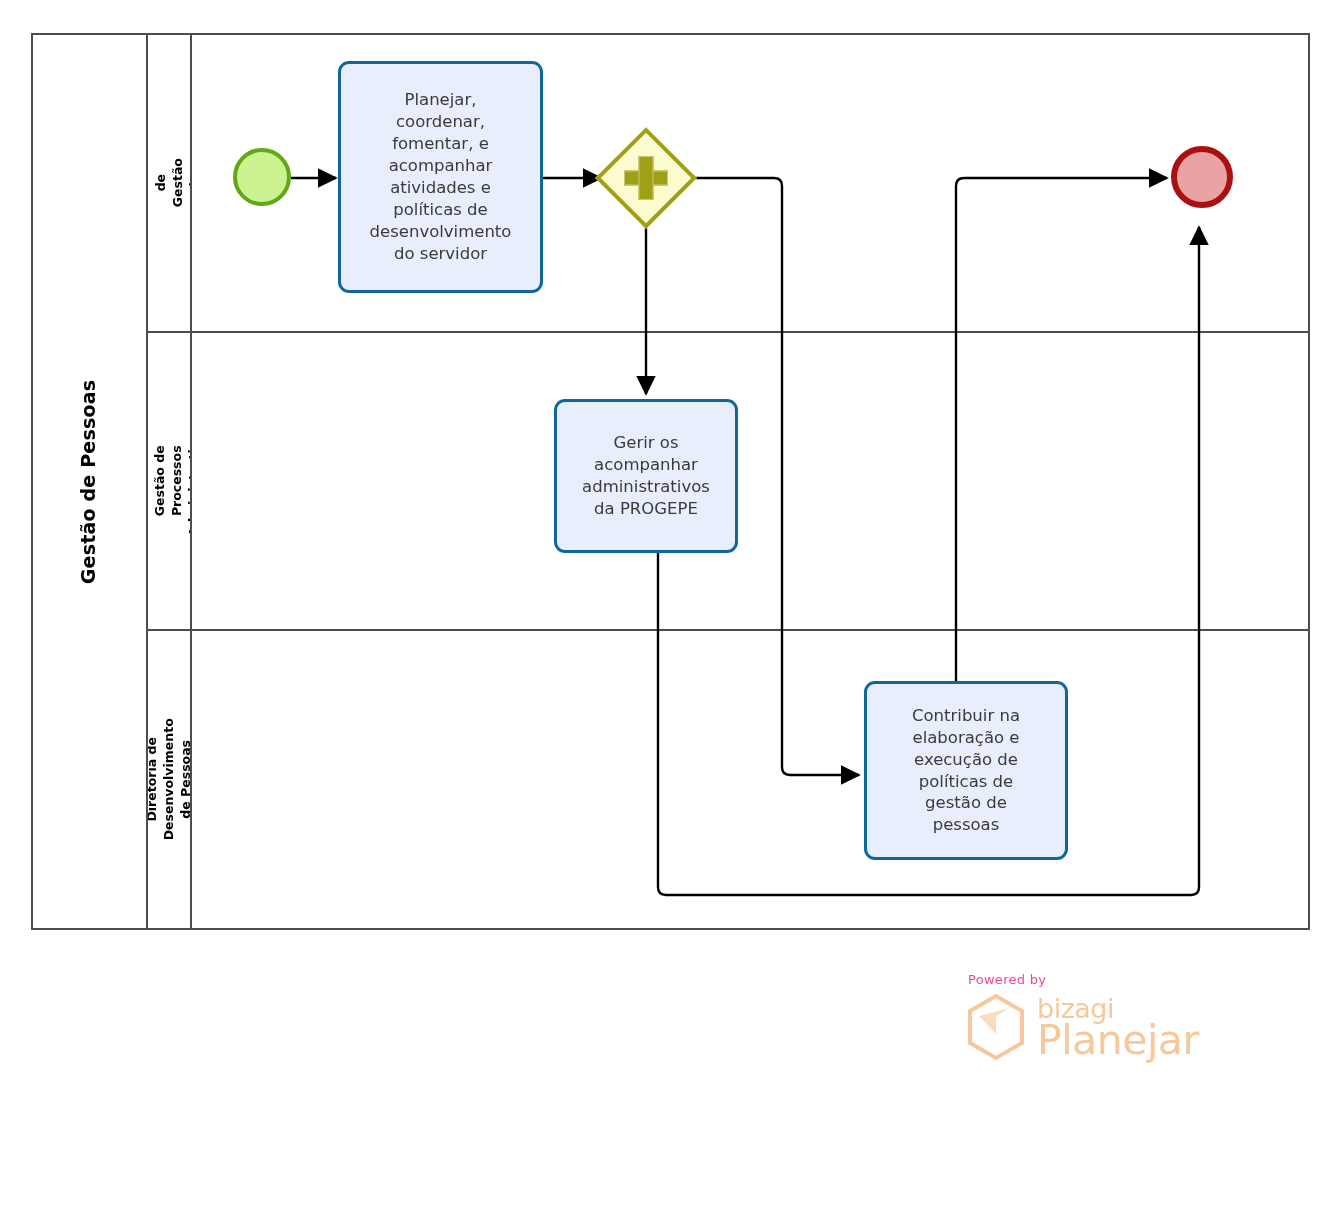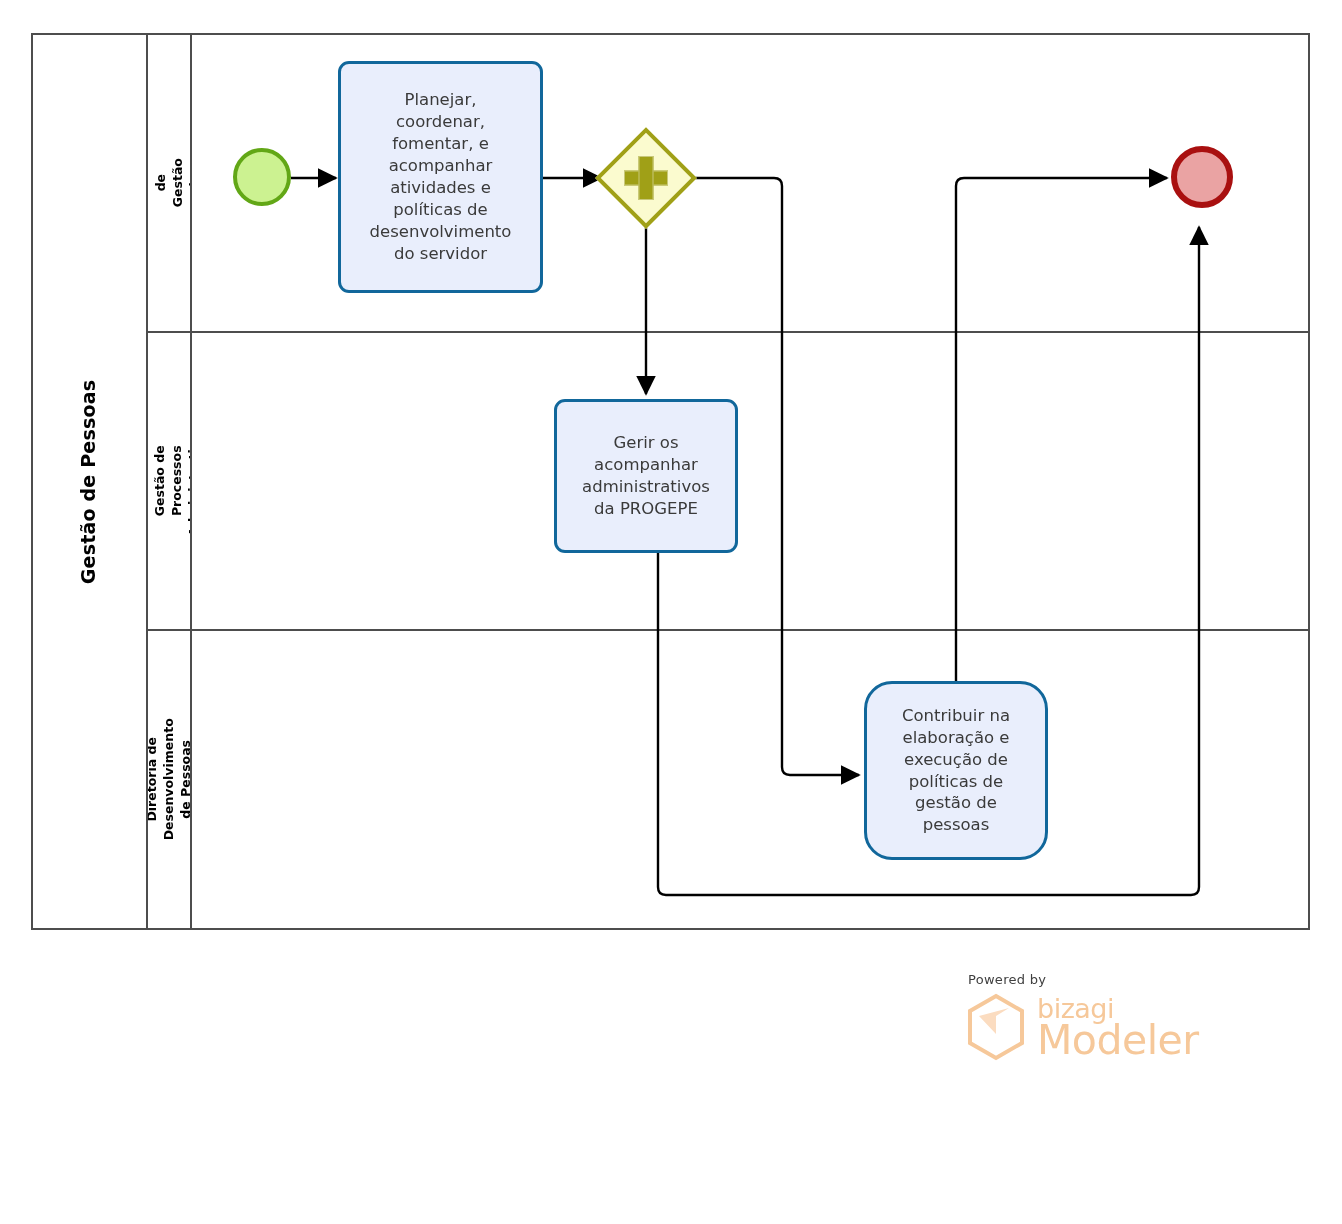--- a/index.html
+++ b/index.html
@@ -152,21 +152,21 @@
   
   .watermark {
     position: absolute;
     left: 965px;
     top: 972px;
     width: 290px;
     height: 110px;
   }
   .watermark .powered {
     font-size: 13px;
-    color: #404040;
+    color: #ec4899;
     letter-spacing: 0.3px;
     margin-left: 3px;
   }
   .watermark .logo-row {
     display: flex;
     align-items: flex-end;
     margin-top: 6px;
   }
   .watermark .brand {
     margin-left: 8px;
@@ -250,36 +250,36 @@
     <div class="diamond"></div>
     <div class="plus-h"></div>
     <div class="plus-v"></div>
   </div>
 
   <div class="task" style="left:554px; top:399px; width:184px; height:154px;">Gerir os
 acompanhar
 administrativos
 da PROGEPE</div>
 
-  <div class="task" style="left:864px; top:681px; width:184px; height:179px;border-radius:28px;">Contribuir na
+  <div class="task" style="left:864px; top:681px; width:204px; height:179px;">Contribuir na
 elaboração e
 execução de
 políticas de
 gestão de
 pessoas</div>
 
   <div class="event event-end" style="left:1171px; top:146px; width:62px; height:62px;"></div>
 
   <div class="watermark">
     <div class="powered">Powered by</div>
     <div class="logo-row">
       <svg width="64" height="68" viewBox="0 0 64 68">
         <path d="M31 3 L57 18 L57 50 L31 65 L5 50 L5 18 Z" fill="none" stroke="#f6c89a" stroke-width="4"></path>
         <path d="M14 23 L31 41 L31 23 L44 15 Z" fill="#fbdcc0" stroke="none"></path>
       </svg>
       <div class="brand">
         <span class="brand-small">bizagi</span>
-        <span class="brand-big">Modeler</span>
+        <span class="brand-big">Planejar</span>
       </div>
     </div>
   </div>
 
 </div>
 
 </body></html>

